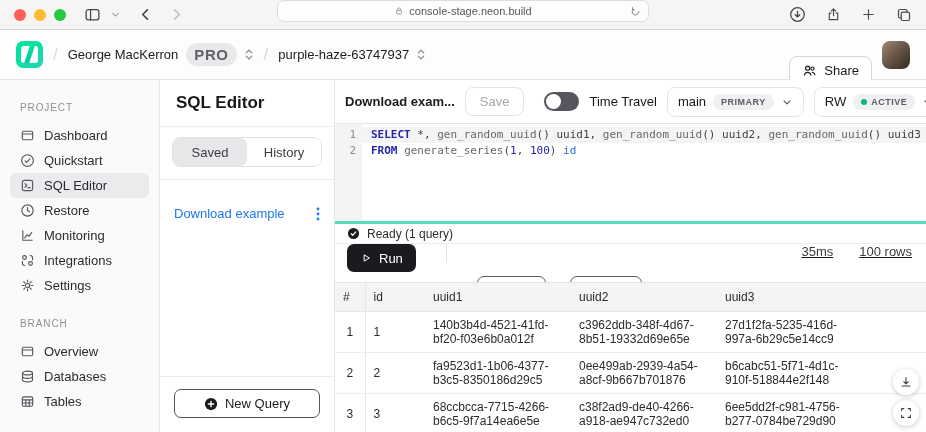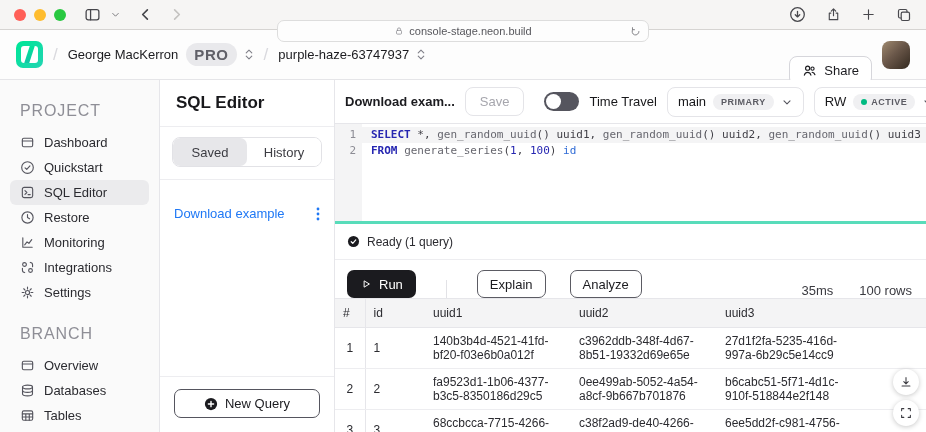--- a/index.html
+++ b/index.html
@@ -14,21 +14,21 @@
   .ico { stroke: currentColor; fill: none; stroke-width: 1.2; stroke-linecap: round; stroke-linejoin: round; }
 
   
   .chrome { height: 30px; background: #f6f5f4; border-bottom: 1px solid #d6d4d2;
             display: flex; align-items: center; padding: 0 14px; position: relative; }
   .lights { display: flex; gap: 8px; margin-right: 18px; }
   .light { width: 12px; height: 12px; border-radius: 50%; }
   .l-red { background: #ff5f57; } .l-yel { background: #febc2e; } .l-grn { background: #28c840; }
   .chrome-btn { color: #45454a; margin-right: 10px; display: flex; align-items: center; }
   .chrome-btn.dim { color: #c4c2c0; }
-  .urlbar { position: absolute; left: 50%; top: 20px; transform: translateX(-50%);
+  .urlbar { position: absolute; left: 50%; top: 0; transform: translateX(-50%);
             width: 372px; height: 22px; background: #fdfdfd; border: 1px solid #ddd;
             border-radius: 7px; display: flex; align-items: center; justify-content: center;
             gap: 5px; color: #57575c; font-size: 11px; }
   .urlbar .reload { position: absolute; right: 7px; color: #6d6d72; }
   .chrome-right { margin-left: auto; display: flex; align-items: center; gap: 20px; color: #48484d; }
 
   
   .app-header { height: 50px; background: #fdfdfd; border-bottom: 1px solid #e5e5e8;
                 display: flex; align-items: center; padding: 0 16px; }
   .logo { width: 27px; height: 27px; border-radius: 7px;
@@ -49,21 +49,21 @@
                font-size: 13px; color: #1b1b1f; cursor: pointer; margin-top: 32px; }
   .avatar { width: 28px; height: 28px; border-radius: 8px;
             background: linear-gradient(135deg,#a08a70 0%,#6b584a 45%,#33291f 100%); }
 
   
   .app-body { display: flex; height: 352px; }
 
   
   .sidebar { width: 160px; background: #fafafa; border-right: 1px solid #e6e6ea;
              padding: 22px 10px 0; flex: 0 0 auto; overflow: hidden; }
-  .side-sec { font-size: 16px; letter-spacing: .9px; color: #8e8e96; padding-left: 10px;
+  .side-sec { font-size: 10px; letter-spacing: .9px; color: #8e8e96; padding-left: 10px;
               margin-bottom: 10px; font-weight: 500; }
   .side-sec.second { margin-top: 20px; }
   .side-item { display: flex; align-items: center; gap: 9px; height: 25px; padding: 0 10px;
                border-radius: 6px; color: #2b2b30; cursor: pointer; }
   .side-item .sicon { color: #55555e; display: flex; }
   .side-item.active { background: #ebebed; font-weight: 500; }
 
   
   .panel2 { width: 175px; border-right: 1px solid #e6e6ea; background: #fff;
             display: flex; flex-direction: column; flex: 0 0 auto; }
@@ -116,24 +116,24 @@
             color: #8c8c94; position: relative; z-index: 1; }
   .code-text { padding-left: 9px; white-space: pre; }
   .tok-kw { color: #2525b1; font-weight: bold; }
   .tok-pl { color: #403f46; }
   .tok-fn { color: #67676f; }
   .tok-num { color: #2525b1; }
   .tok-var { color: #2f6bd6; }
   .teal-line { height: 3px; background: #58dcba; flex: 0 0 auto; }
 
   
-  .status-bar { height: 36px; display: flex; align-items: center; gap: 7px; padding: 0 12px;
+  .status-bar { height: 20px; display: flex; align-items: center; gap: 7px; padding: 0 12px;
                 border-bottom: 1px solid #ededf0; font-size: 12px; color: #2b2b30; flex: 0 0 auto; }
-  .actions-row { height: 38px; display: flex; align-items: flex-end; padding: 0 14px 0 12px;
-                 gap: 24px; flex: 0 0 auto; }
+  .actions-row { height: 38px; display: flex; align-items: flex-start; padding: 0 14px 0 12px;
+                 gap: 24px; flex: 0 0 auto; text-decoration: underline; }
   .run-btn { background: #1b1b1f; color: #fff; border: none; border-radius: 7px; height: 28px;
              padding: 0 13px; font-size: 13px; display: flex; align-items: center; gap: 7px;
              cursor: pointer; }
   .act-divider { width: 1px; height: 18px; background: #e2e2e6; margin: 0 6px; }
   .ghost-btn { background: #fff; border: 1px solid #5b5b63; border-radius: 7px; height: 28px;
                padding: 0 12px; font-size: 13px; color: #1b1b1f; cursor: pointer; margin-top: 32px; }
   .run-meta { margin-left: auto; display: flex; gap: 26px; color: #3a3a40; font-size: 13px; }
 
   
   .results { flex: 1; overflow: hidden; }
@@ -482,21 +482,21 @@
             <td class="col-id">1</td>
             <td class="col-uuid">140b3b4d-4521-41fd-bf20-f03e6b0a012f</td>
             <td class="col-uuid">c3962ddb-348f-4d67-8b51-19332d69e65e</td>
             <td class="col-uuid">27d1f2fa-5235-416d-997a-6b29c5e14cc9</td>
             <td></td>
           </tr>
           <tr>
             <td class="col-num">2</td>
             <td class="col-id">2</td>
             <td class="col-uuid">fa9523d1-1b06-4377-b3c5-8350186d29c5</td>
-            <td class="col-uuid">0ee499ab-5052-4a54-a8cf-9b667b701876</td>
+            <td class="col-uuid">0ee499ab-2939-4a54-a8cf-9b667b701876</td>
             <td class="col-uuid">b6cabc51-5f71-4d1c-910f-518844e2f148</td>
             <td></td>
           </tr>
           <tr>
             <td class="col-num">3</td>
             <td class="col-id">3</td>
             <td class="col-uuid">68ccbcca-7715-4266-b6c5-9f7a14ea6e5e</td>
             <td class="col-uuid">c38f2ad9-de40-4266-a918-ae947c732ed0</td>
             <td class="col-uuid">6ee5dd2f-c981-4756-b277-0784be729d90</td>
             <td></td>

